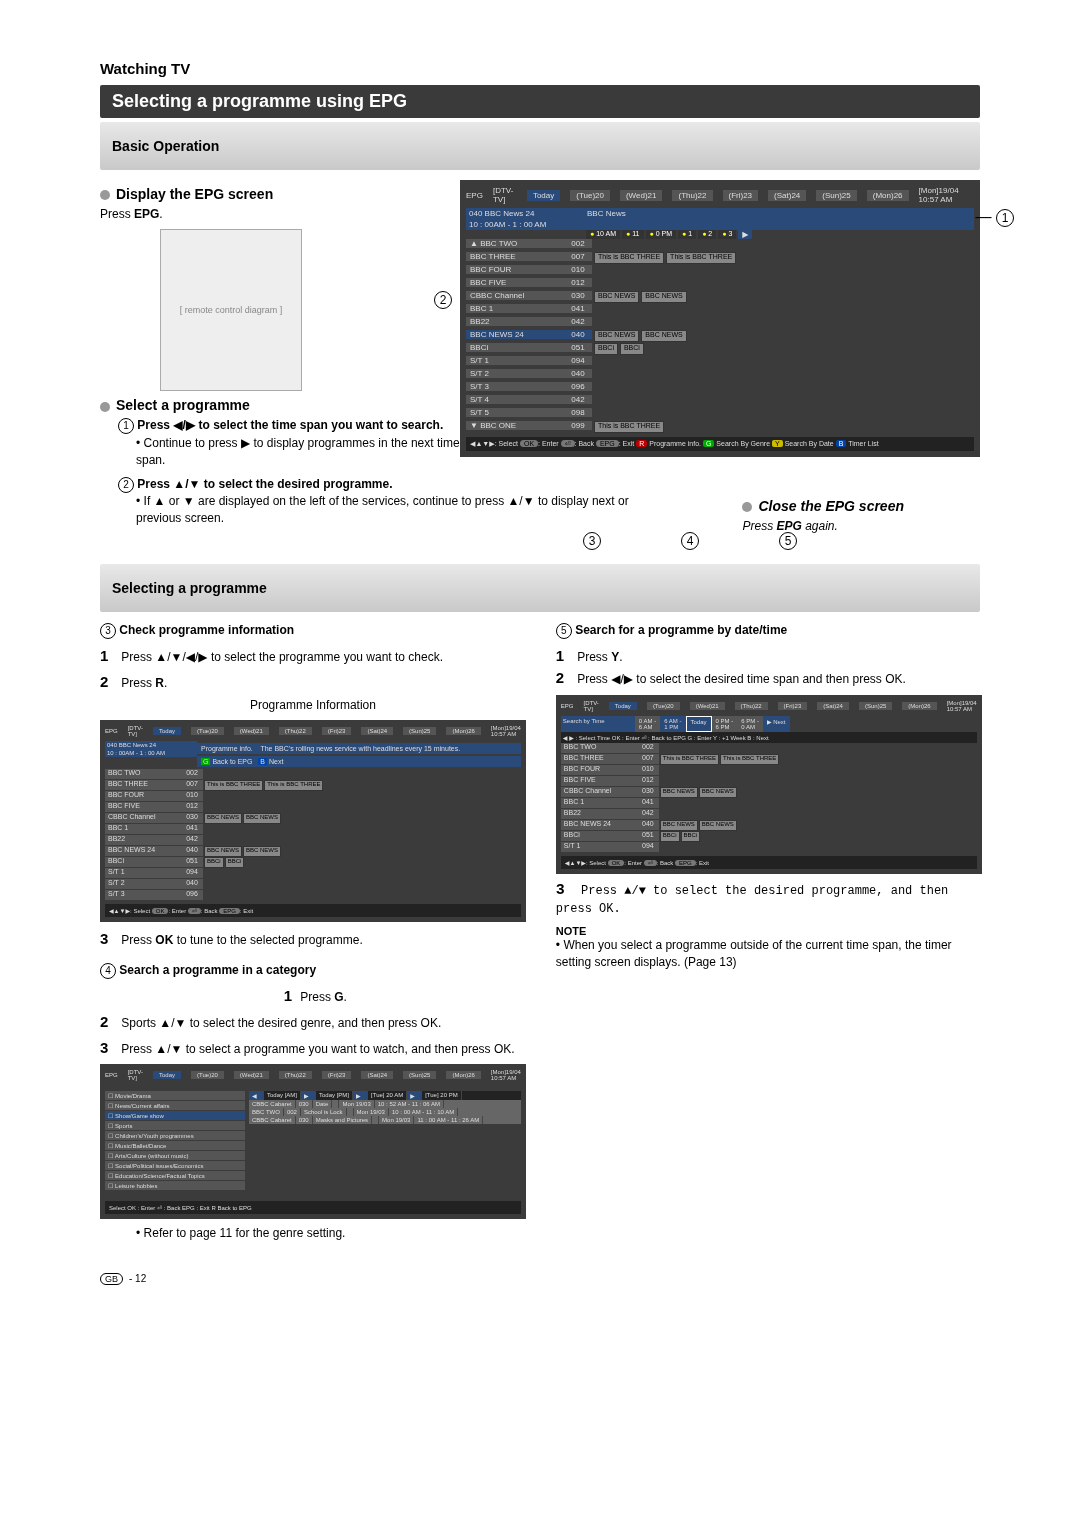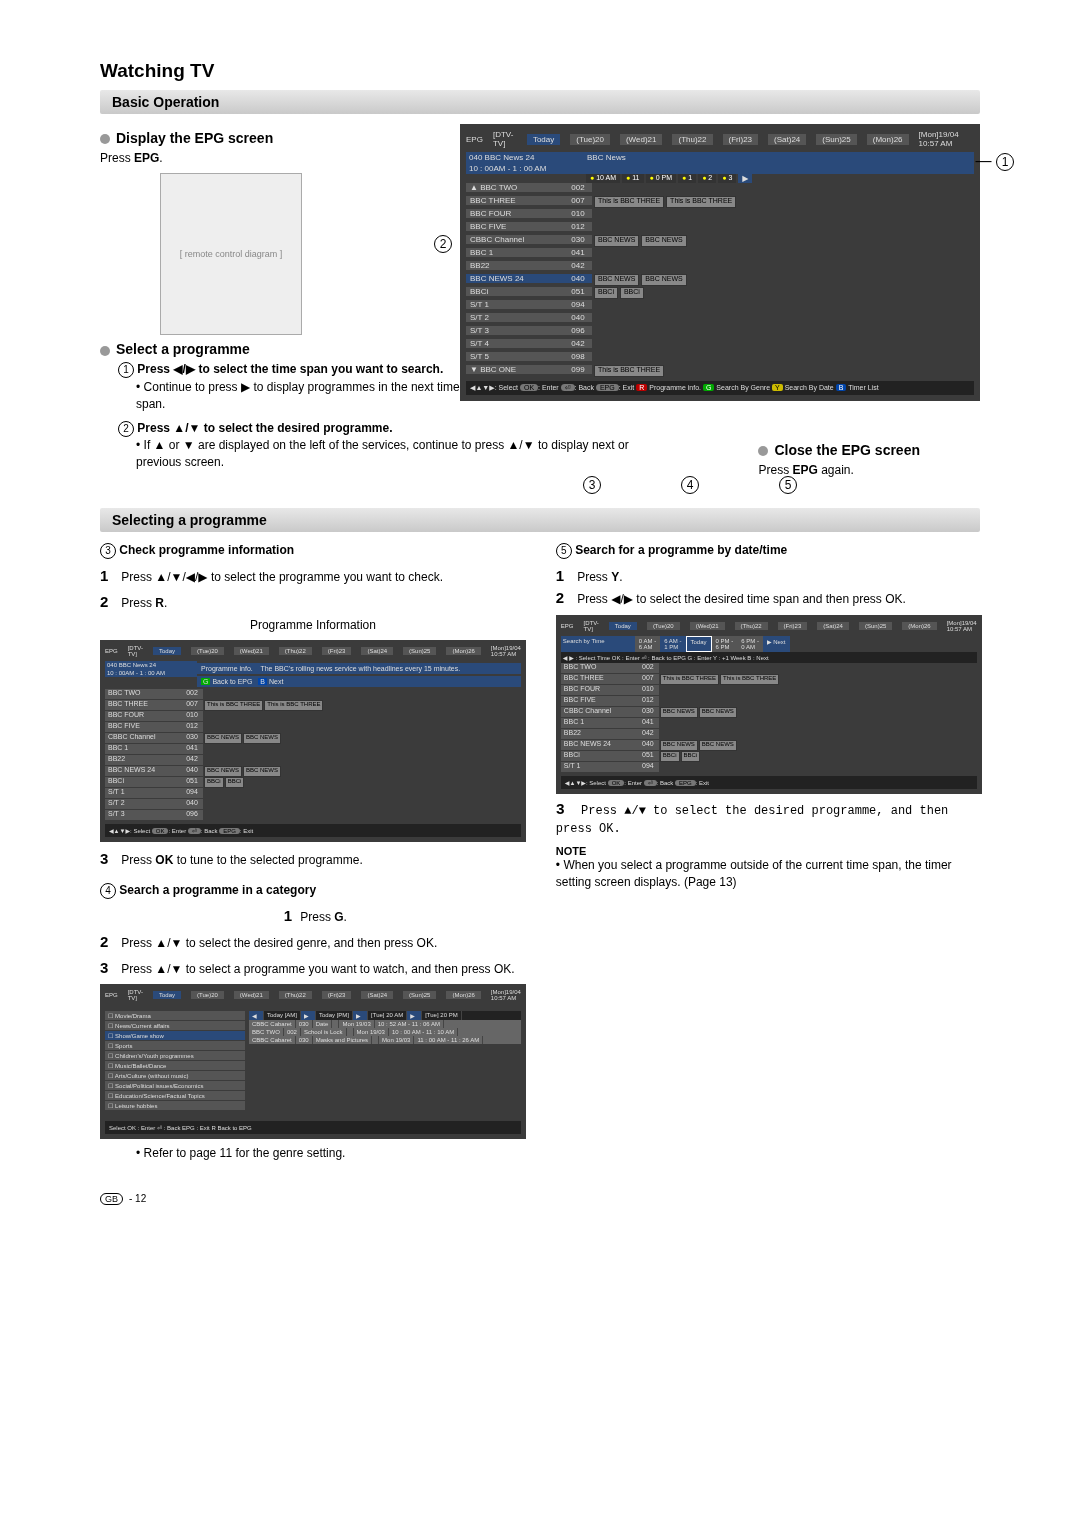--- a/index.html
+++ b/index.html
@@ -7,37 +7,37 @@
     margin: 0;
     background: #fff;
     color: #000;
     width: 1080px;
   }
   .page {
     padding: 60px 100px 40px 100px;
   }
   .heading-section {
     font-weight: bold;
-    font-size: 19px;
+    font-size: 15px;
     margin-bottom: 8px;
   }
   .black-bar {
     background: #3a3a3a;
     color: #fff;
     font-weight: bold;
     font-size: 18px;
     padding: 6px 12px;
     border-radius: 2px;
     margin-bottom: 4px;
   }
   .grey-bar {
     background: linear-gradient(#e8e8e8, #c9c9c9);
     font-weight: bold;
     font-size: 14px;
-    padding: 4px 12px;
+    padding: 16px 12px;
     border-radius: 2px;
     margin-bottom: 10px;
   }
   .sub-h {
     font-weight: bold;
     font-size: 14px;
     margin: 6px 0 4px 0;
   }
   .sub-h .dot {
     display: inline-block;
@@ -142,20 +142,21 @@
     font-size: 16px;
     margin: 4px 0 14px 300px;
   }
 </style>
 </head>
 <body>
 
 <div class="page">
   <div class="heading-section">Watching TV</div>
 
+  <div class="black-bar">Selecting a programme using EPG</div>
   <div class="grey-bar">Basic Operation</div>
 
   <div style="display:flex; ">
     <div style="width:360px;">
       <div class="sub-h"><span class="dot"></span><span>Display the EPG screen</span></div>
       <div class="body-text">Press <b>EPG</b>.</div>
       <div class="remote-box">[ remote control diagram ]</div>
 
       <div class="sub-h"><span class="dot"></span><span>Select a programme</span></div>
 
@@ -289,21 +290,21 @@
   </div>
 
   <div class="body-text indent-2" style="max-width:520px;">• <span>If ▲ or ▼ are displayed on the left of the services, continue to press ▲/▼ to display next or previous screen.</span></div>
 
   <div style="position:relative;">
     <div class="anno-numbers-row">
       <span class="circled" style="width:16px;height:16px;line-height:16px;font-size:12px;">3</span>
       <span class="circled" style="width:16px;height:16px;line-height:16px;font-size:12px;">4</span>
       <span class="circled" style="width:16px;height:16px;line-height:16px;font-size:12px;">5</span>
     </div>
-    <div style="position:absolute; right:60px; top:-40px;">
+    <div style="position:absolute; right:76px; top:-40px;font-style:italic;">
       <div class="sub-h"><span class="dot"></span><span>Close the EPG screen</span></div>
       <div class="body-text">Press <b>EPG</b> again.</div>
     </div>
   </div>
 
   <div class="grey-bar">Selecting a programme</div>
 
   <div class="two-col">
 
     <div class="col">
@@ -394,21 +395,21 @@
               <div class="c2">096</div>
             </div>
           </div>
         <div class="epg-helpbar" style="font-size:6px;">◀▲▼▶: Select  <span class="key">OK</span>: Enter  <span class="key">⏎</span>: Back  <span class="key">EPG</span>: Exit</div>
       </div>
 
       <div class="body-text" style="margin-top:4px;"><span class="step-num">3</span> Press <b>OK</b> to tune to the selected programme.</div>
 
       <div class="body-text" style="margin-top:12px;"><span class="circled">4</span> <b>Search a programme in a category</b></div>
       <div class="body-text" style="margin-top:6px;text-align:center;"><span class="step-num">1</span> Press <b>G</b>.</div>
-      <div class="body-text" style="margin-top:4px;"><span class="step-num">2</span> <span>Press ▲/▼ to select the desired genre, and then press OK.</span></div>
+      <div class="body-text" style="margin-top:4px;"><span class="step-num">2</span> <span>Sports ▲/▼ to select the desired genre, and then press OK.</span></div>
       <div class="body-text" style="margin-top:4px;"><span class="step-num">3</span> <span>Press ▲/▼ to select a programme you want to watch, and then press OK.</span></div>
 
       <div class="genre-box" style="flex-direction:column;">
         <div class="epg-header" style="font-size:6px;">
           <span>EPG</span>
             <span>[DTV-TV]</span>
           <span class="epg-tab on">Today</span>
           <span class="epg-tab">(Tue)20</span>
           <span class="epg-tab">(Wed)21</span>
           <span class="epg-tab">(Thu)22</span>

